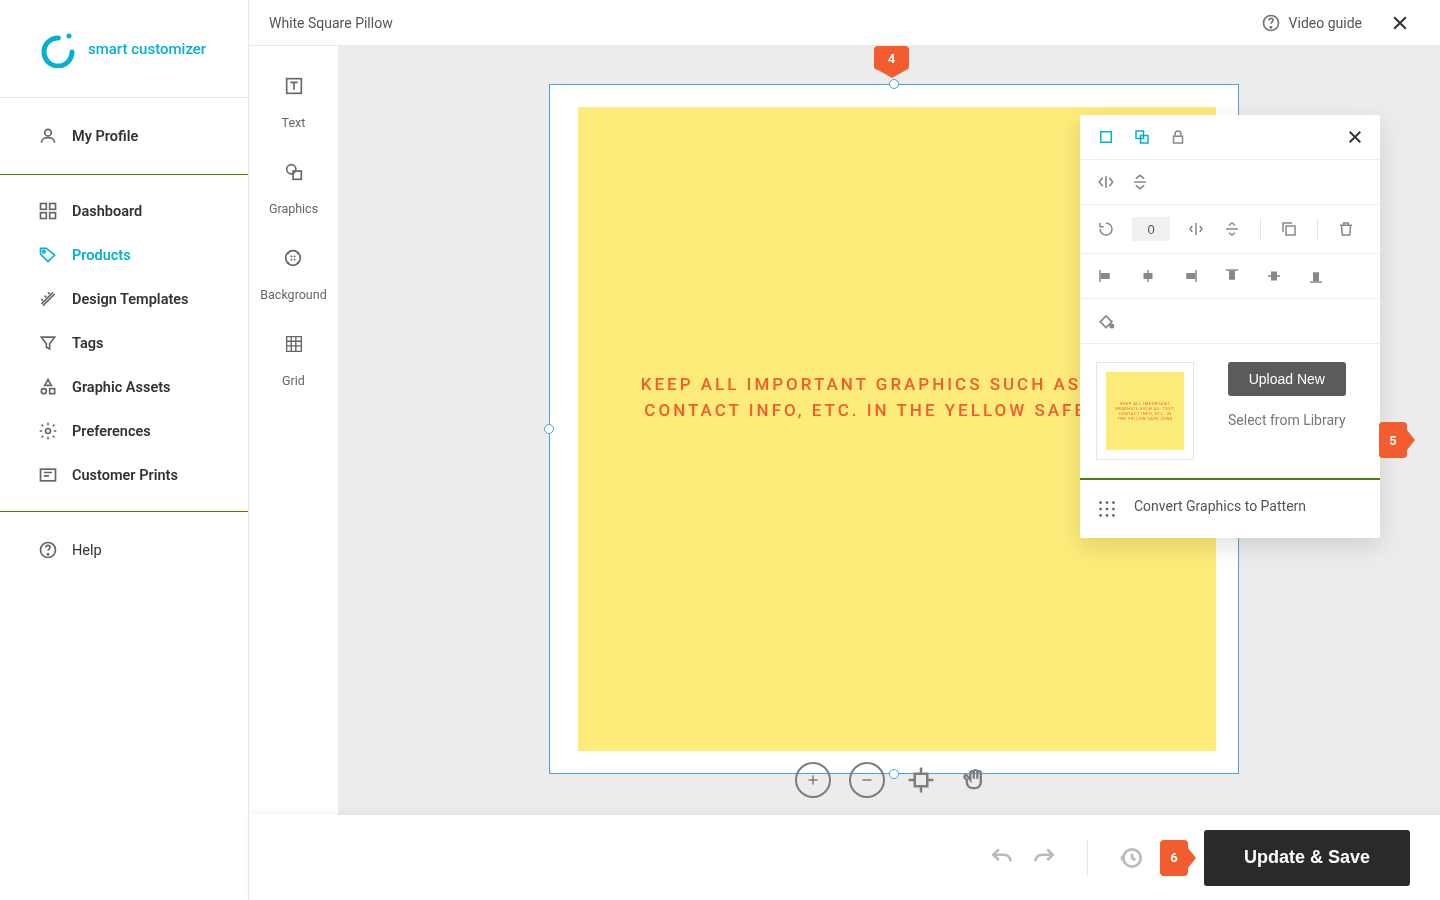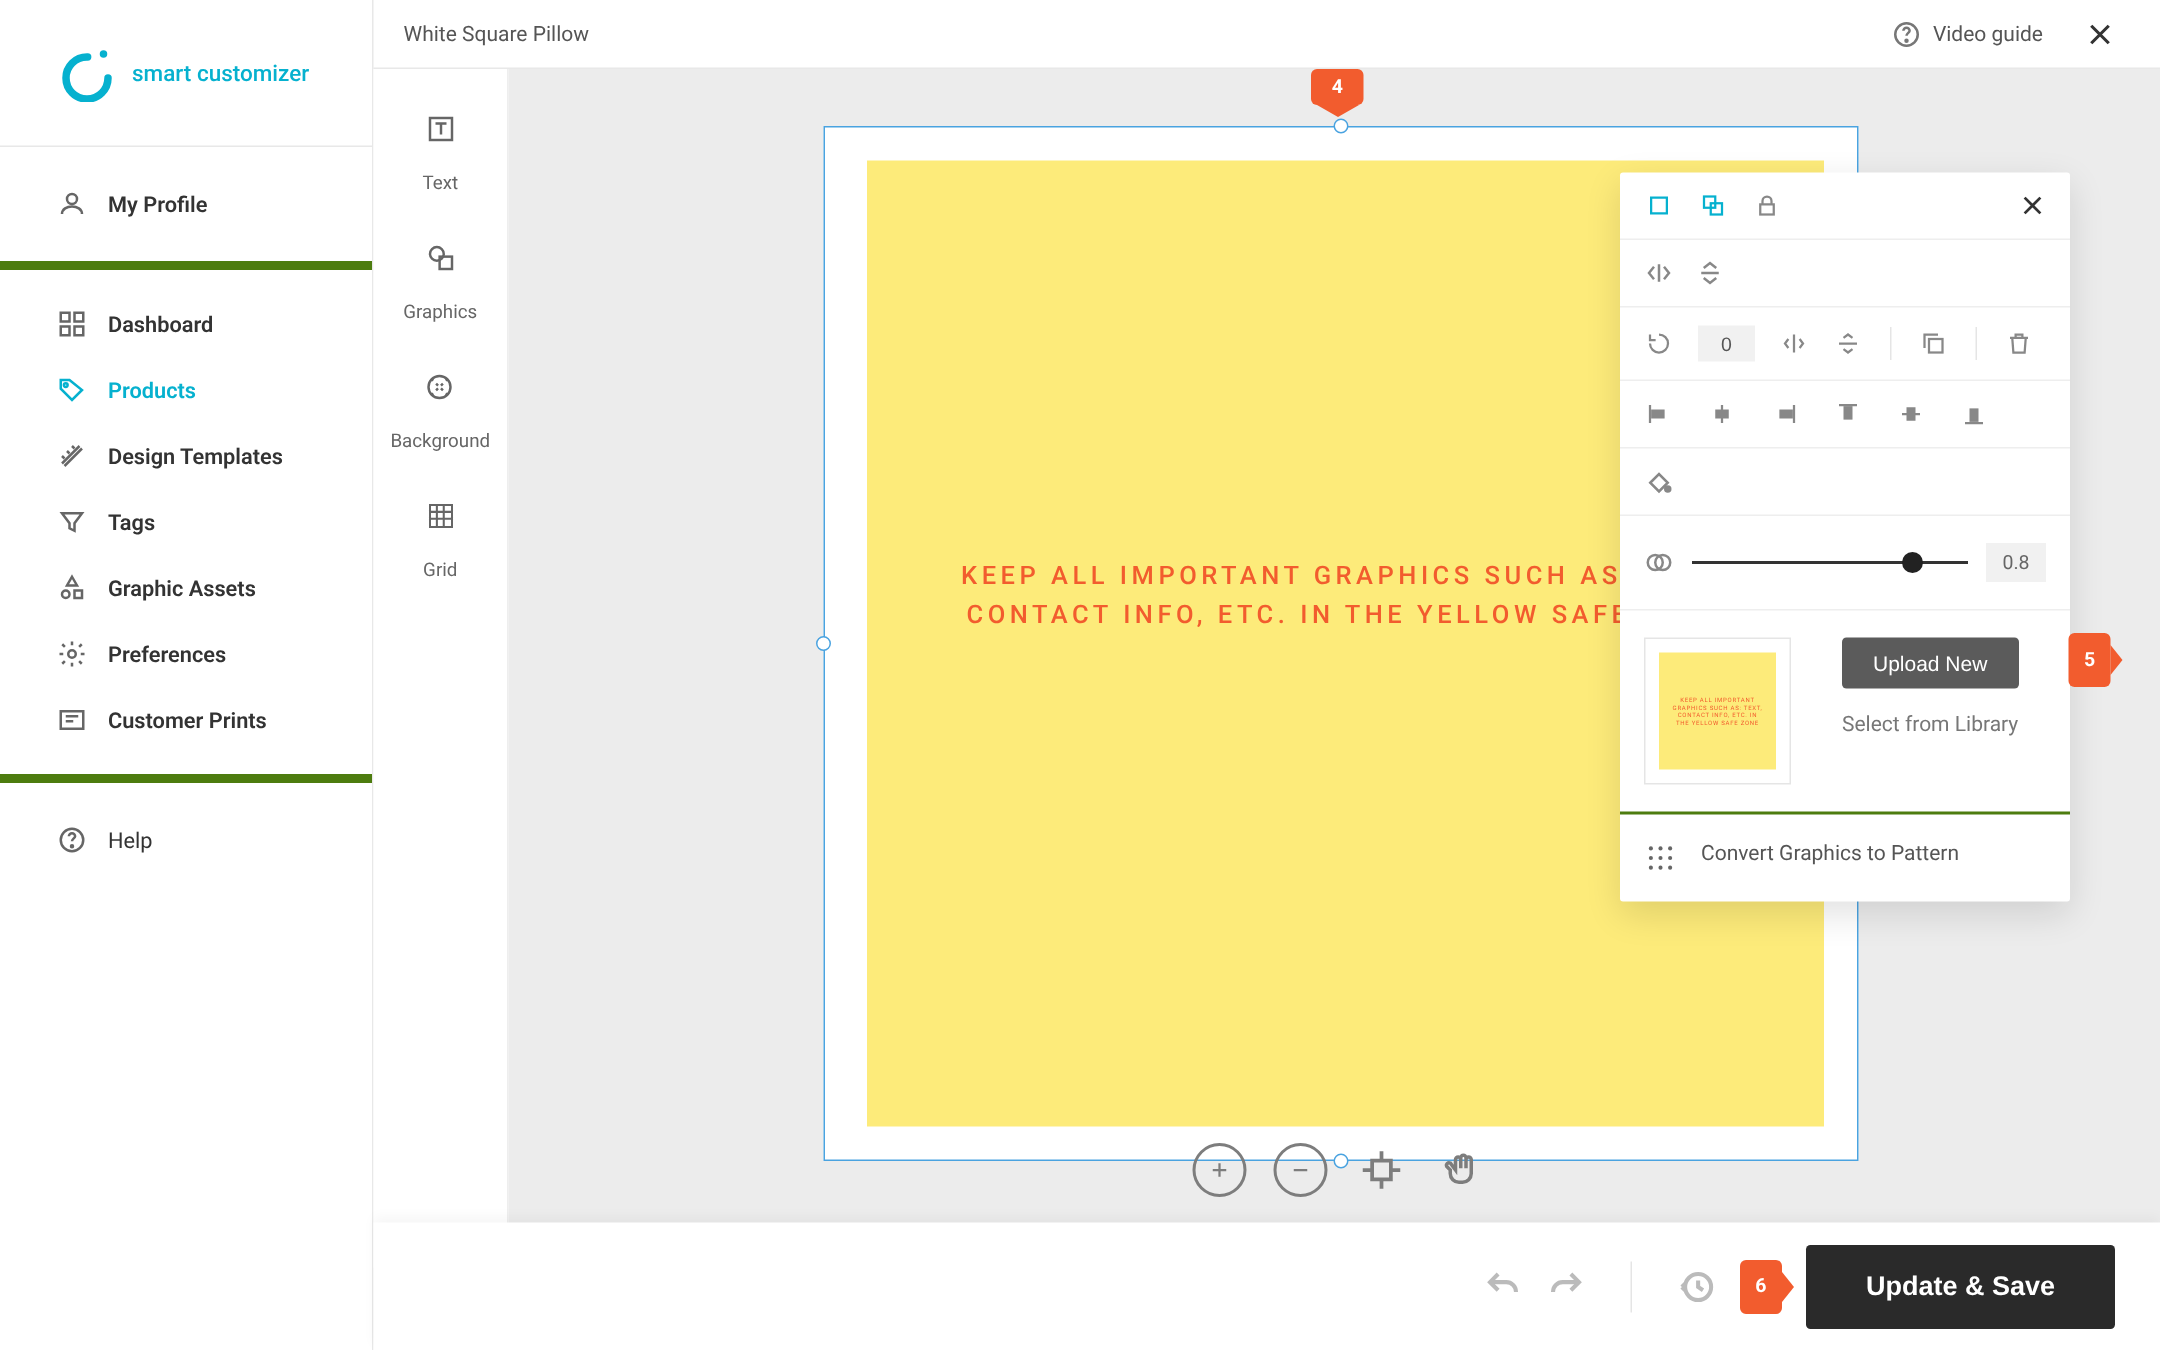--- a/index.html
+++ b/index.html
@@ -5,21 +5,21 @@
   * { box-sizing: border-box; }
   html, body { margin: 0; padding: 0; width: 1440px; height: 900px; font-family: -apple-system, BlinkMacSystemFont, "Segoe UI", Roboto, sans-serif; background: #fff; overflow: hidden; }
   
   .sidebar { position: absolute; left: 0; top: 0; width: 249px; height: 900px; border-right: 1px solid #e8e8e8; background: #fff; }
   .logo-box { height: 98px; border-bottom: 1px solid #e8e8e8; display: flex; align-items: center; padding-left: 38px; gap: 12px; }
   .logo-icon { width: 38px; height: 38px; position: relative; }
   .logo-icon svg { display:block; }
   .logo-text { color: #06b1cf; font-size: 15px; font-weight: 500; }
   .nav-block { padding: 0; }
   .nav-row { display: flex; align-items: center; gap: 14px; padding: 0 22px 0 38px; height: 44px; color: #333; font-size: 14.5px; font-weight: 600; cursor: pointer; }
-  .nav-block-sep { border-bottom: 6px solid #4d7c0f; }
+  .nav-block-sep { border-bottom: 1px solid #4d7c0f; }
   .nav-block-top { padding-top: 16px; padding-bottom: 16px; }
   .nav-block-mid { padding-top: 14px; padding-bottom: 14px; }
   .nav-block-bot { padding-top: 16px; }
   .nav-row .icon { width: 20px; height: 20px; color: #666; display:flex; align-items:center; justify-content:center;}
   .nav-row.active { color: #06b1cf; }
   .nav-row.active .icon { color: #06b1cf; }
 
   
   .header { position: absolute; left: 249px; top: 0; right: 0; height: 46px; border-bottom: 1px solid #e8e8e8; display: flex; align-items: center; padding: 0 30px 0 20px; font-size: 14px; color: #555; }
   .header .spacer { flex: 1; }
@@ -388,32 +388,20 @@
         </svg>
       </span>
   </div>
   <div class="panel-row">
     <span class="pico">
         <svg width="20" height="20" viewBox="0 0 24 24" fill="none" stroke="currentColor" stroke-width="2">
           <path d="M5 13l7-7 7 7-7 7z"></path>
           <circle cx="19" cy="18" r="2" fill="currentColor"></circle>
         </svg>
       </span>
-  </div>
-  <div class="opacity-row">
-    <span class="pico">
-        <svg width="20" height="20" viewBox="0 0 24 24" fill="none" stroke="currentColor" stroke-width="2">
-          <circle cx="9" cy="12" r="6"></circle>
-          <circle cx="15" cy="12" r="6"></circle>
-        </svg>
-      </span>
-    <div class="slider">
-        <span class="thumb" id="op-thumb" style="left: 80%;"></span>
-      </div>
-    <div class="op-val">0.8</div>
   </div>
   <div class="img-row">
     <div class="thumbimg">
         <div class="inner">
           <div class="tx">KEEP ALL IMPORTANT GRAPHICS SUCH AS: TEXT, CONTACT INFO, ETC. IN THE YELLOW SAFE ZONE</div>
         </div>
       </div>
     <div class="uploadcol">
       <button class="btn-upload">Upload New</button>
       <span class="linklib">Select from Library</span>

